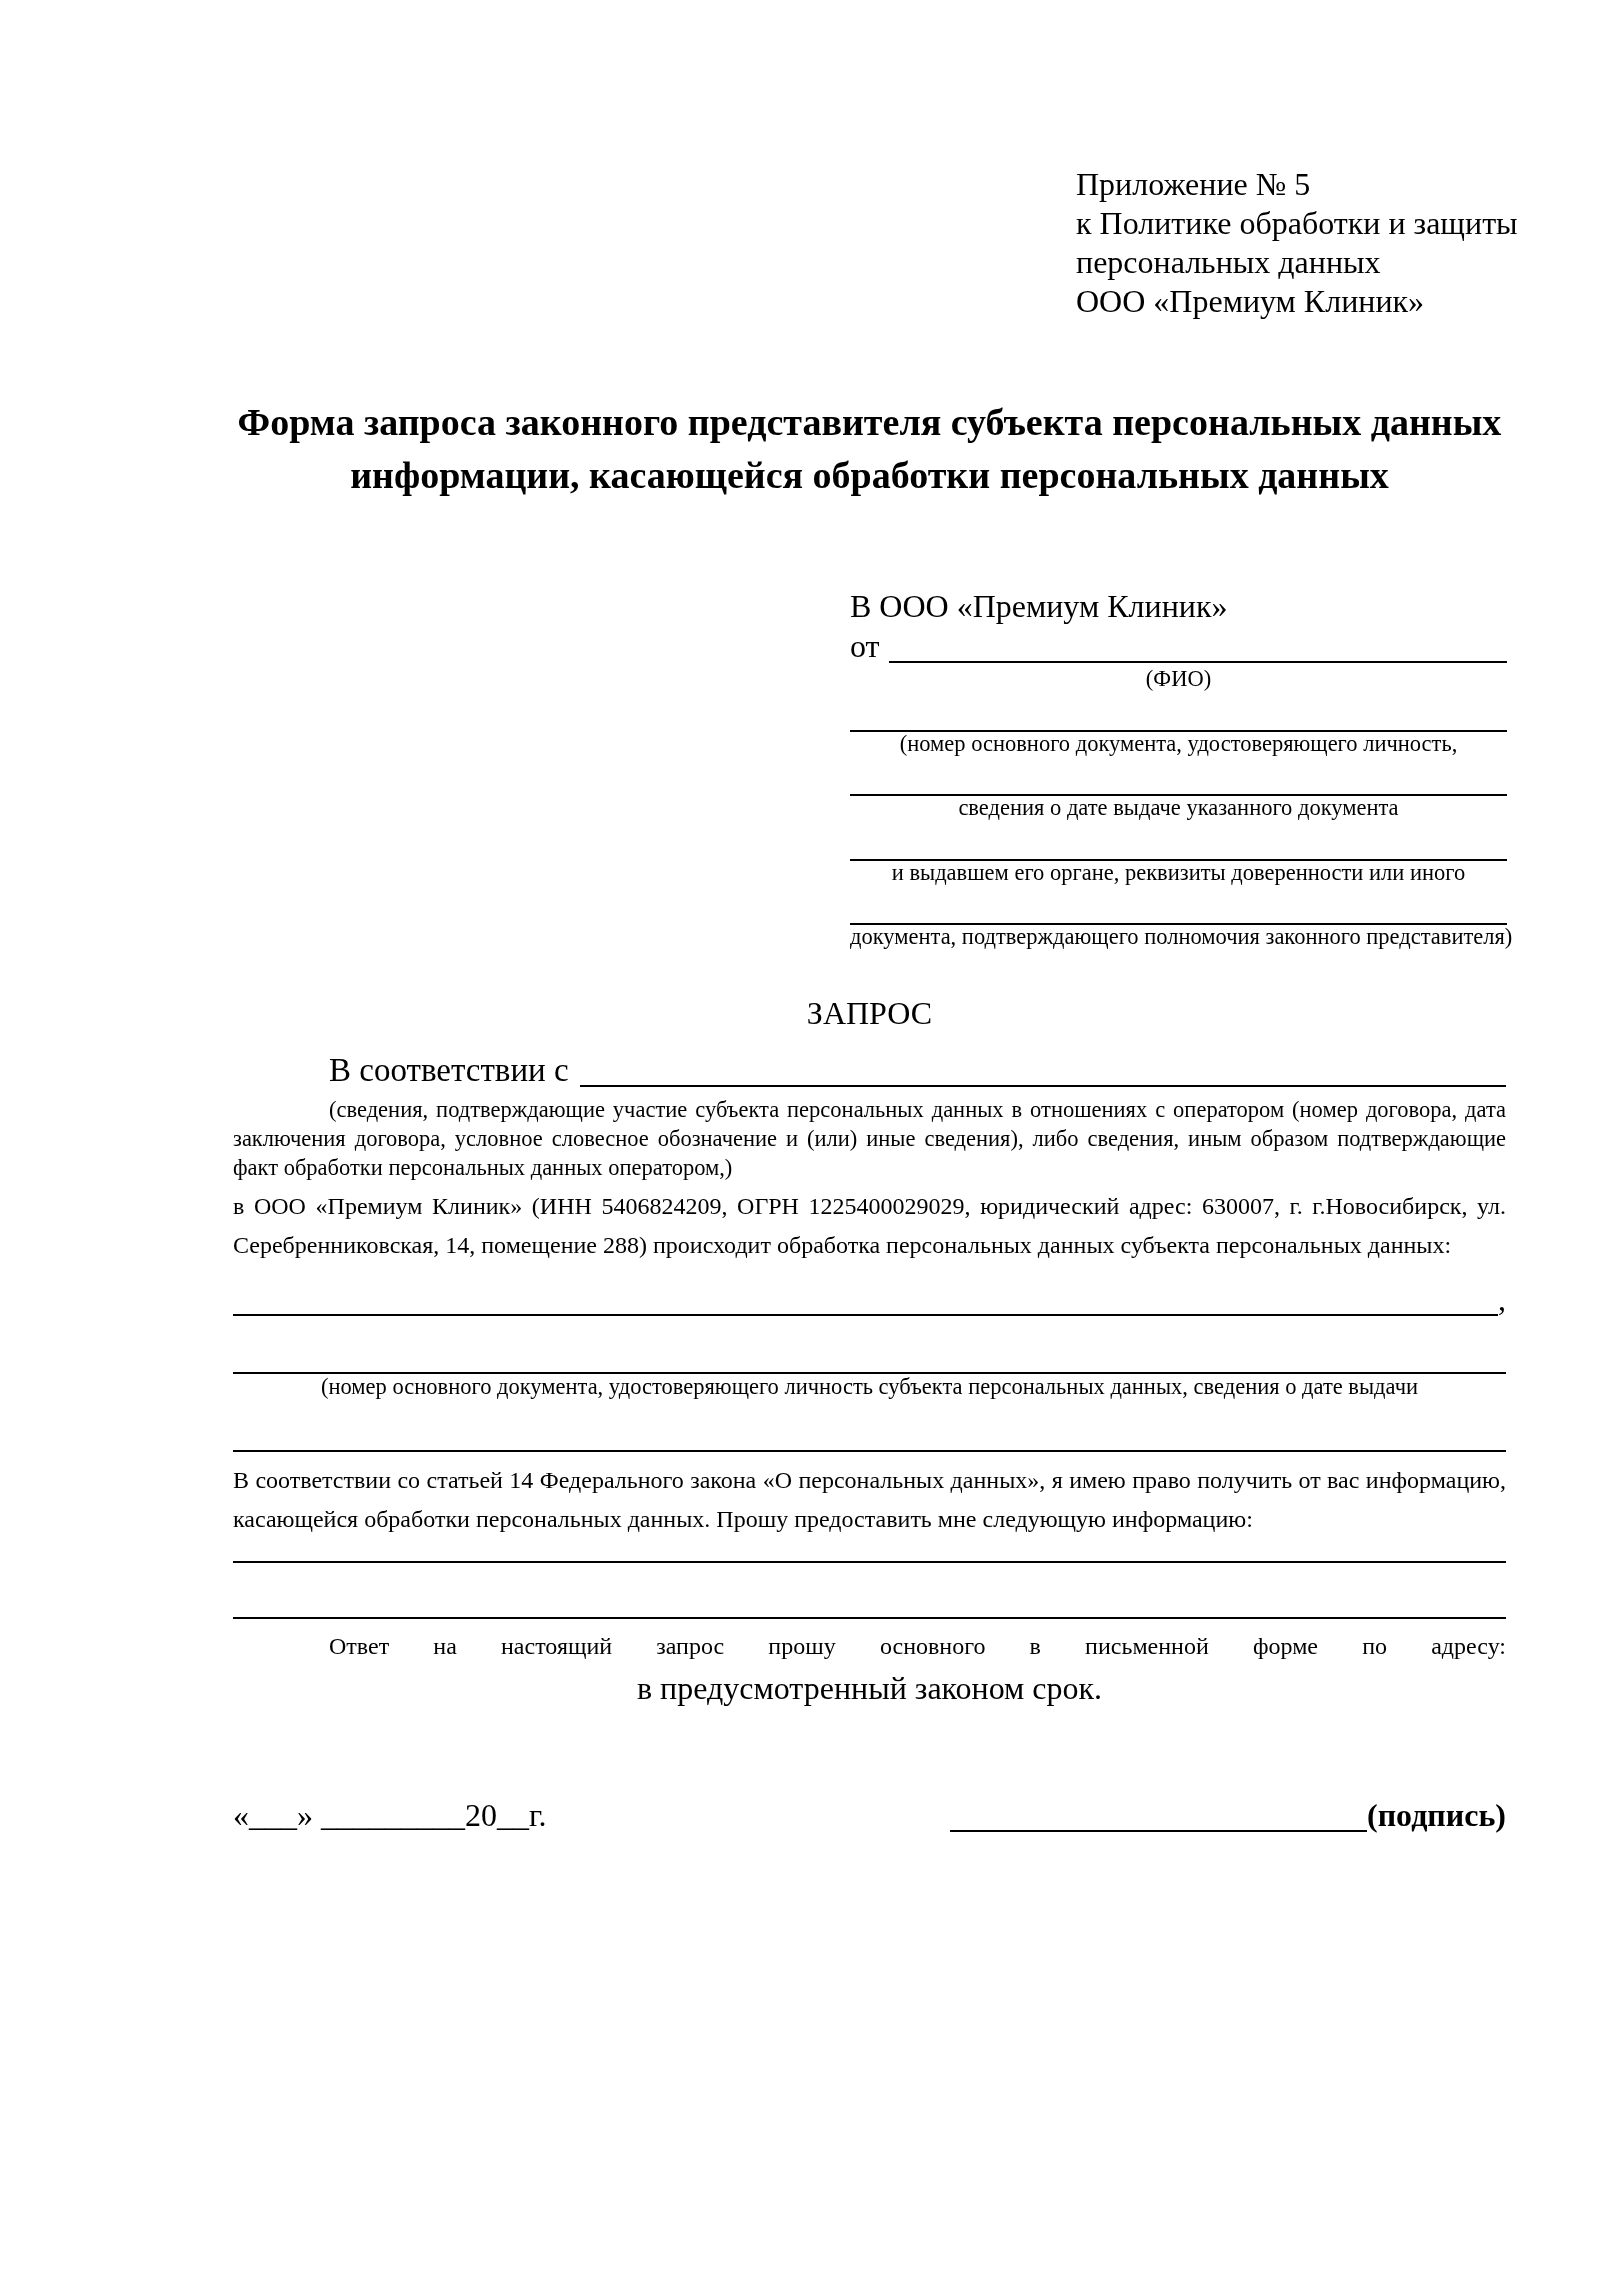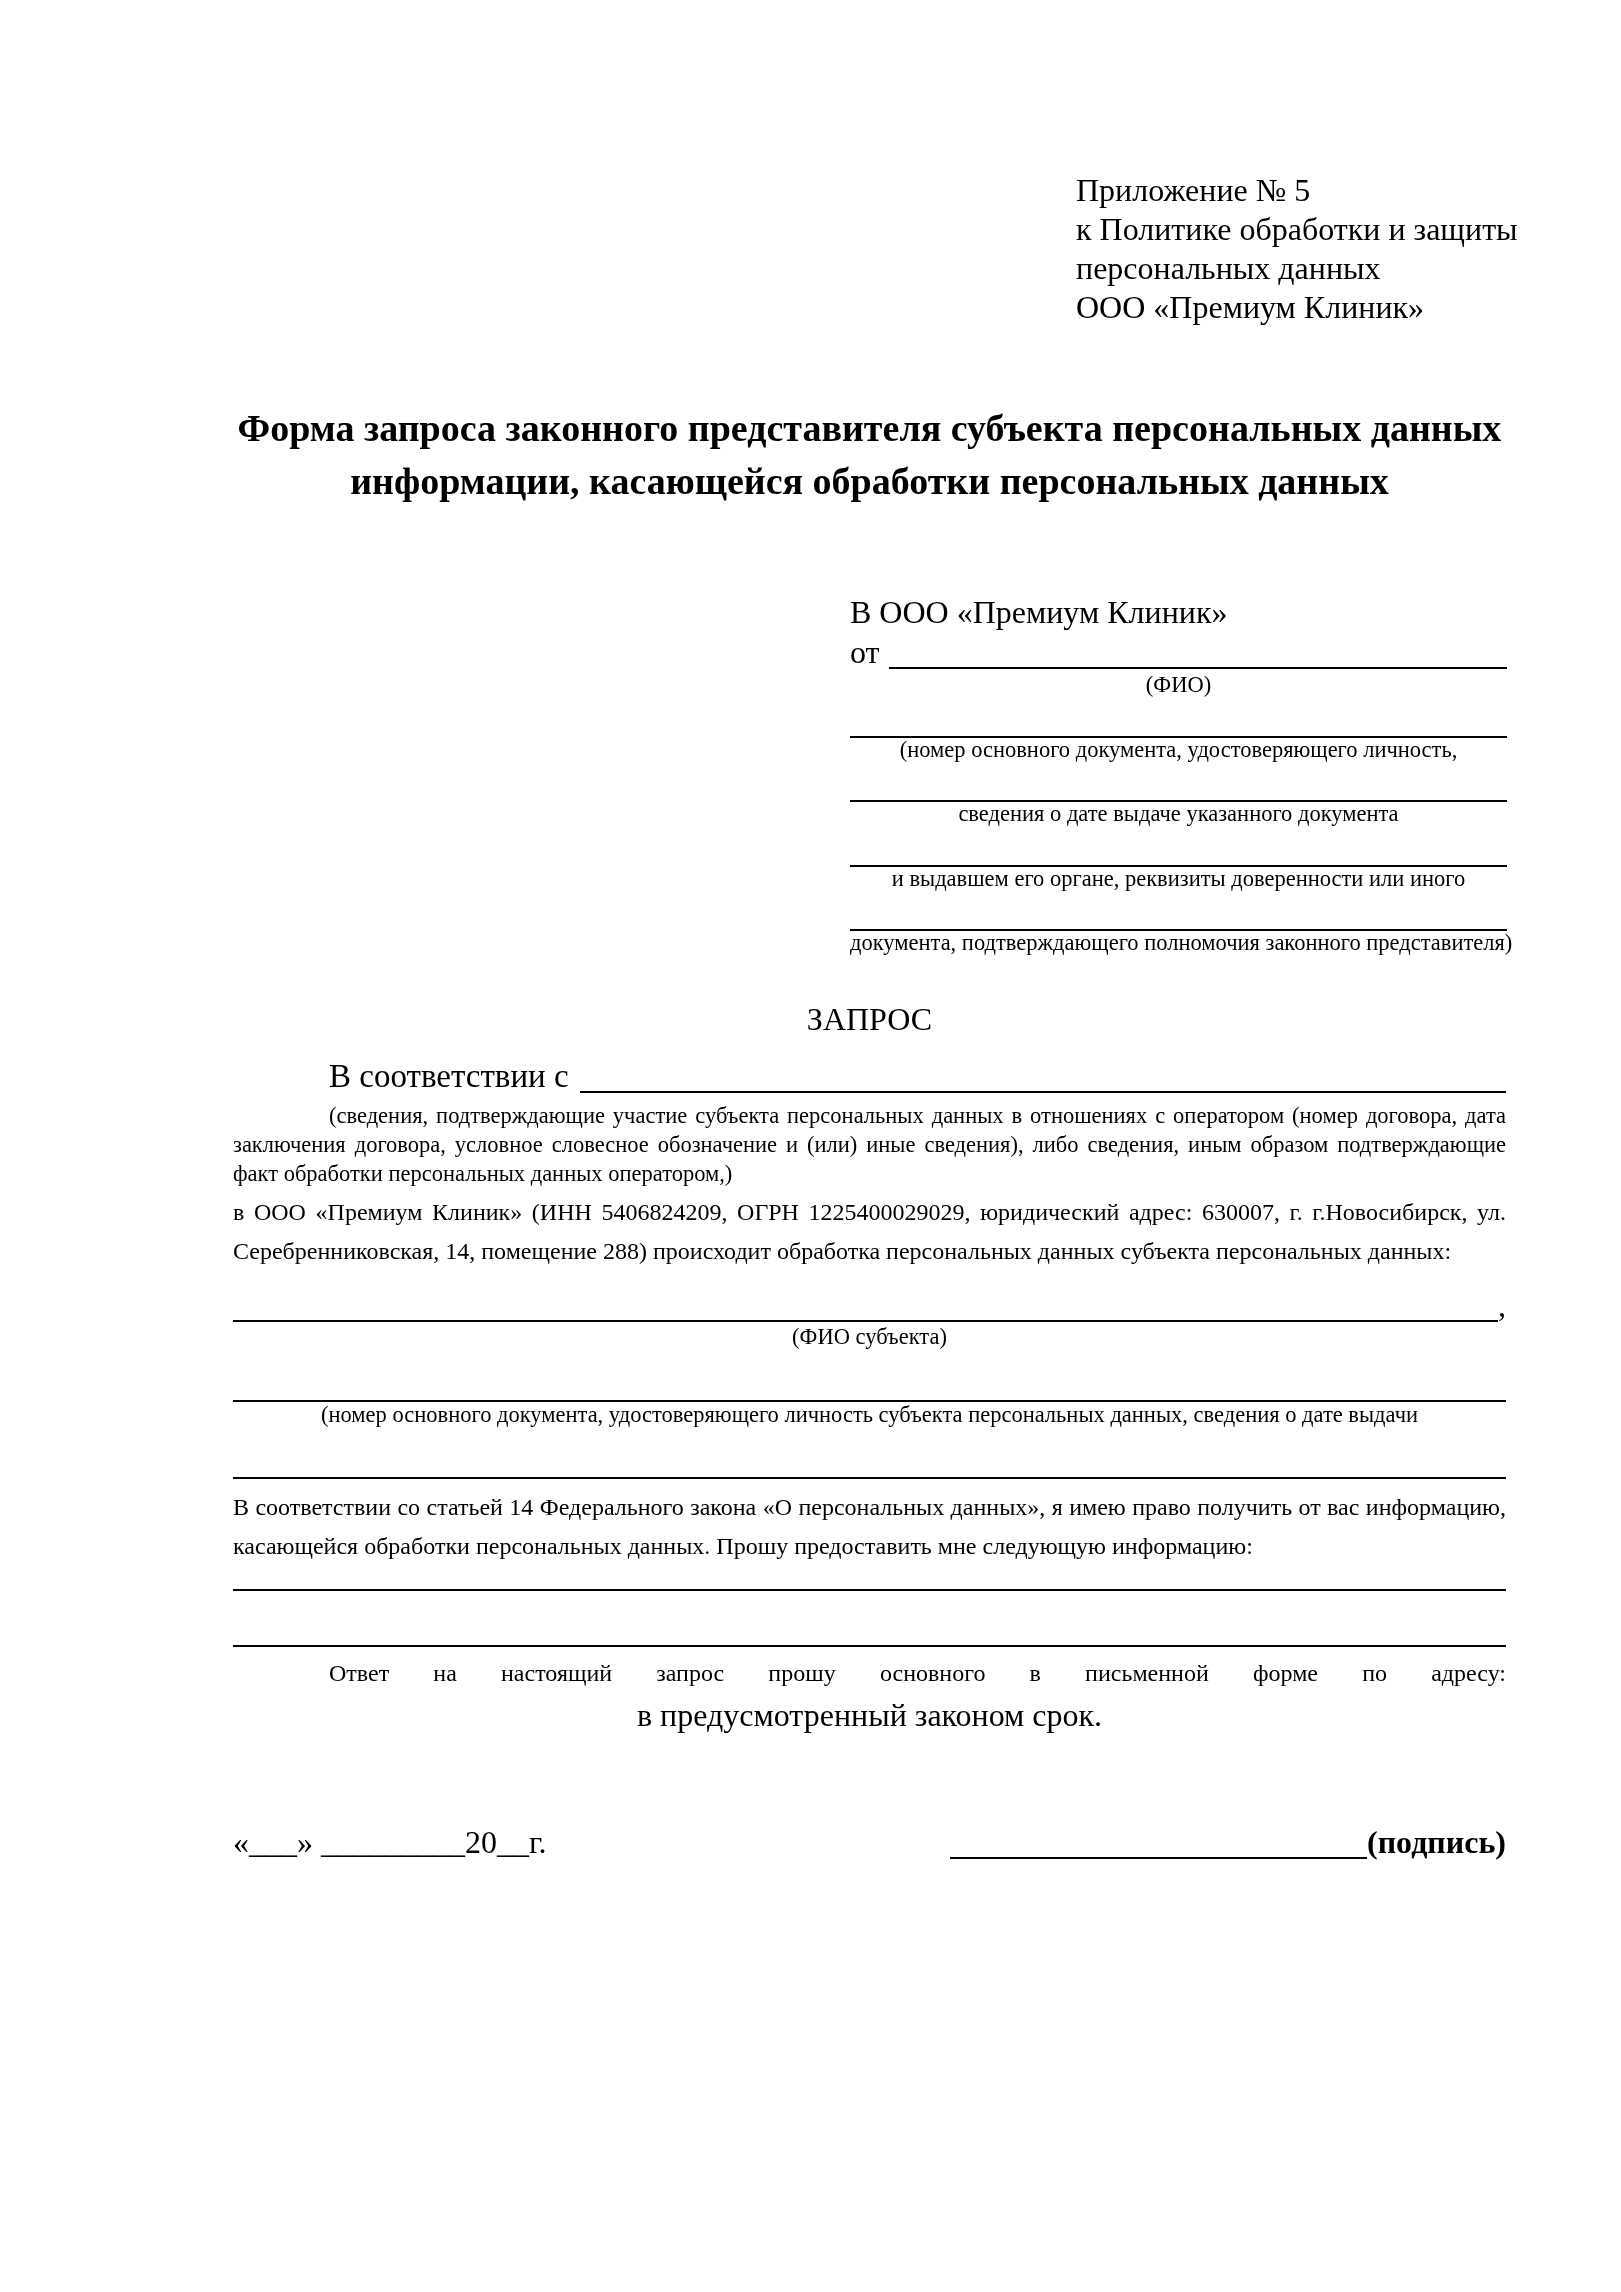--- a/index.html
+++ b/index.html
@@ -12,21 +12,21 @@
     width: 1621px;
     height: 2293px;
     background: #ffffff;
     color: #000000;
     font-family: "Liberation Serif", "DejaVu Serif", serif;
     overflow: hidden;
   }
   .content {
     position: absolute;
     left: 233px;
-    top: 6px;
+    top: 0;
     width: 1273px;
   }
   
   .appendix {
     margin-top: 165px;
     margin-left: 843px;
     font-size: 32px;
     line-height: 39px;
     white-space: nowrap;
   }
@@ -202,21 +202,20 @@
     </div>
 
     <div class="small-note">(сведения, подтверждающие участие субъекта персональных данных в отношениях с оператором (номер договора, дата заключения договора, условное словесное обозначение и (или) иные сведения), либо сведения, иным образом подтверждающие факт обработки персональных данных оператором,)</div>
 
     <div class="para para-operator">в ООО «Премиум Клиник» (ИНН 5406824209, ОГРН 1225400029029, юридический адрес: 630007, г. г.Новосибирск, ул. Серебренниковская, 14, помещение 288) происходит обработка персональных данных субъекта персональных данных:</div>
 
     <div class="subject-row">
       <div class="fill"></div>
       <span class="suffix">,</span>
     </div>
-    <div class="cap">(ФИО субъекта)</div>
 
     <div class="wide-line"></div>
     <div class="cap mid-cap">(номер основного документа, удостоверяющего личность субъекта персональных данных, сведения о дате выдачи</div>
 
     <div class="wide-line"></div>
 
     <div class="para para-law">В соответствии со статьей 14 Федерального закона «О персональных данных», я имею право получить от вас информацию, касающейся обработки персональных данных. Прошу предоставить мне следующую информацию:</div>
 
     <div class="blank-a"></div>
     <div class="blank-b"></div>

